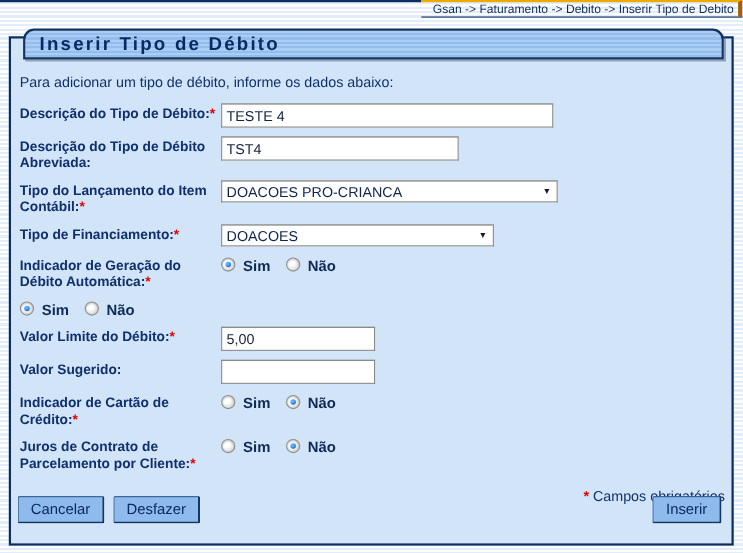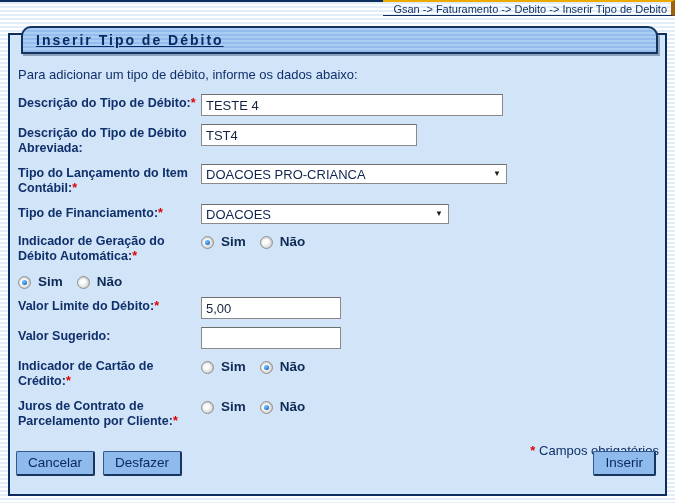--- a/index.html
+++ b/index.html
@@ -32,21 +32,21 @@
 
   .title-bar {
     position:absolute; top:-9px; left:11px; right:7px; height:28px;
     background:repeating-linear-gradient(180deg,#aacdf4 0 2px,#94bdee 2px 4px);
     border:2px solid #13335f;
     border-radius:10px 10px 0 0;
     box-shadow:2px 2px 0 rgba(60,80,115,.45);
     display:flex; align-items:center; padding-left:13px;
   }
   .title-bar span {
-    font-size:14px; font-weight:bold; letter-spacing:2px; color:#0a2a63;text-decoration:underline;
+    font-size:17px; font-weight:bold; letter-spacing:2px; color:#0a2a63;
   }
 
   .intro { font-size:13px; color:#10306b; margin:8px 0 12px 2px; }
 
   
   .row { display:flex; align-items:flex-start; margin:0 0 8px 2px; }
   .lbl {
     width:183px; flex:0 0 183px;
     font-size:12.5px; font-weight:bold; color:#10306b; line-height:1.2;
     padding-top:2px;
@@ -66,21 +66,21 @@
   .sel {
     background:#fff; border:1px solid #8a8a8a; border-top-color:#6e6e6e;
     height:20px; display:flex; align-items:center; justify-content:space-between;
     font-size:13px; color:#11264e; padding:0 5px 0 4px; cursor:default;
   }
   .w-sel1 { width:306px; }
   .w-sel2 { width:248px; }
   .sel .arrow { font-size:8px; color:#1c1c1c; line-height:1; }
 
   
-  .radio-group { display:flex; align-items:flex-end; margin-top:2px; }
+  .radio-group { display:flex; align-items:flex-start; margin-top:2px; }
   .radio {
     width:13px; height:13px; border-radius:50%;
     background:radial-gradient(circle at 35% 30%, #ffffff 0 30%, #d9d9d9 75%, #bfbfbf 100%);
     border:1px solid #8f8f8f;
     box-shadow:inset 0 1px 2px rgba(0,0,0,.25);
     position:relative; display:inline-block;
   }
   .radio.checked::after {
     content:""; position:absolute; left:3px; top:3px; width:5px; height:5px;
     border-radius:50%; background:radial-gradient(circle at 35% 30%, #5ab0ff 0 25%, #0e57a8 90%);

